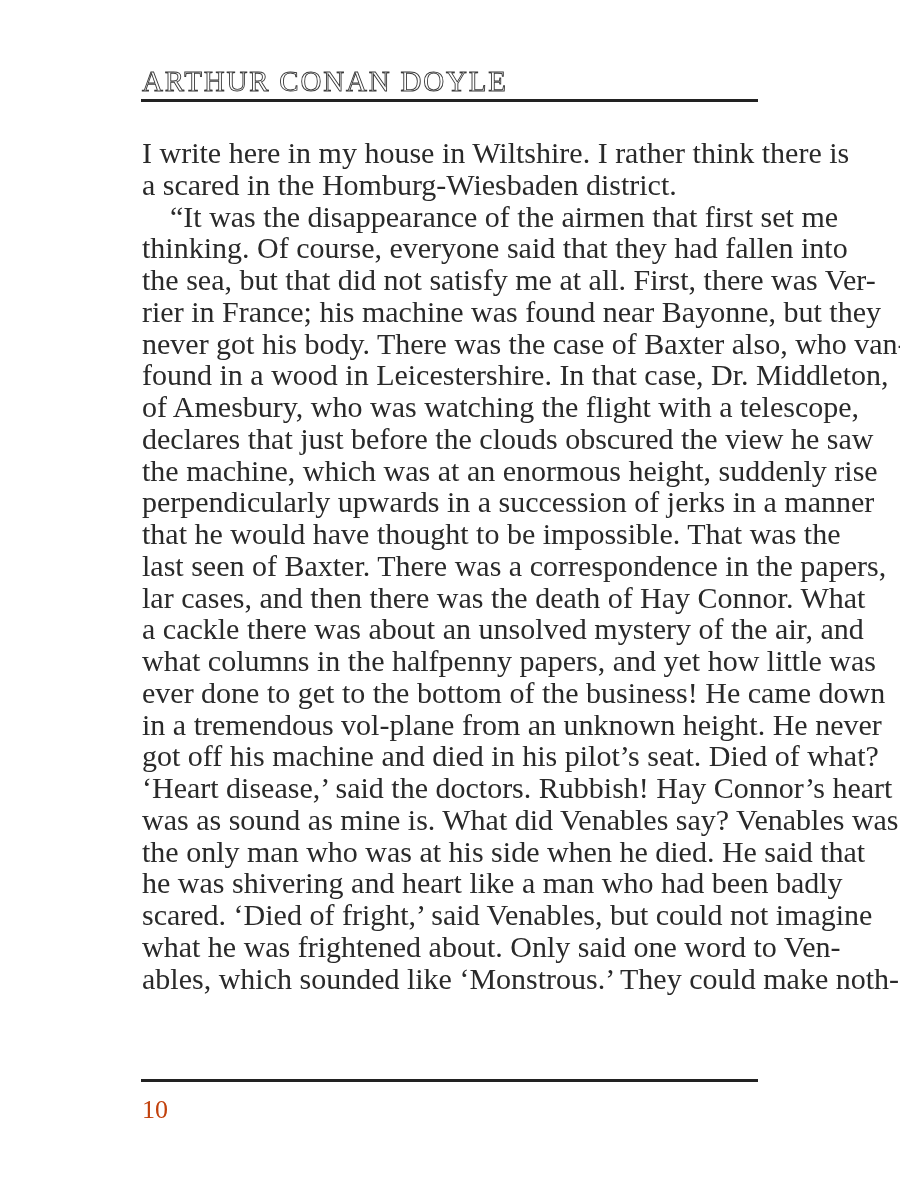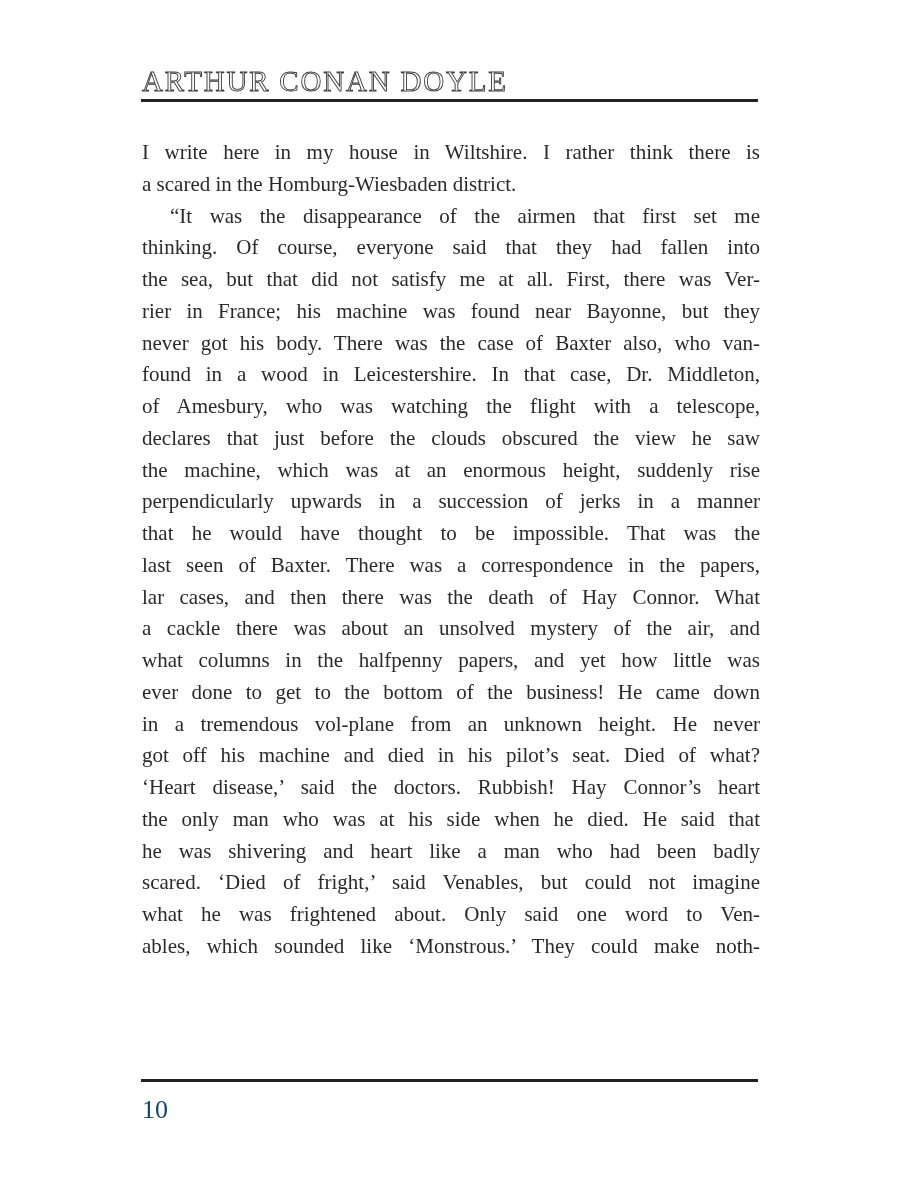--- a/index.html
+++ b/index.html
@@ -33,33 +33,33 @@
   .rule.bottom { top: 1079px; }
   .body-text {
     position: absolute;
     left: 142px; top: 137px;
     width: 618px;
   }
   .line {
     display: block;
     height: 31.75px;
     line-height: 31.75px;
-    font-size: 21px;
+    font-size: 30px;
     white-space: nowrap;
     text-align: justify;
     text-align-last: justify;
   }
   .line.last { text-align-last: left; }
   .line.indent { padding-left: 28px; }
   .page-number {
     position: absolute;
     left: 142px; top: 1093px;
     font-size: 26px;
     line-height: 34px;
-    color: #0c4a6e;
+    color: #c2410c;
   }
 </style>
 </head>
 <body>
 
 <div class="header-title">ARTHUR CONAN DOYLE</div>
 <div class="rule top"></div>
 
 <div class="body-text" id="body-text">
     <span class="line">I write here in my house in Wiltshire. I rather think there is</span>
@@ -76,20 +76,21 @@
     <span class="line">perpendicularly upwards in a succession of jerks in a manner</span>
     <span class="line">that he would have thought to be impossible. That was the</span>
     <span class="line">last seen of Baxter. There was a correspondence in the papers,</span>
     <span class="line">lar cases, and then there was the death of Hay Connor. What</span>
     <span class="line">a cackle there was about an unsolved mystery of the air, and</span>
     <span class="line">what columns in the halfpenny papers, and yet how little was</span>
     <span class="line">ever done to get to the bottom of the business! He came down</span>
     <span class="line">in a tremendous vol-plane from an unknown height. He never</span>
     <span class="line">got off his machine and died in his pilot’s seat. Died of what?</span>
     <span class="line">‘Heart disease,’ said the doctors. Rubbish! Hay Connor’s heart</span>
+    <span class="line">was as sound as mine is. What did Venables say? Venables was</span>
     <span class="line">the only man who was at his side when he died. He said that</span>
     <span class="line">he was shivering and heart like a man who had been badly</span>
     <span class="line">scared. ‘Died of fright,’ said Venables, but could not imagine</span>
     <span class="line">what he was frightened about. Only said one word to Ven-</span>
     <span class="line">ables, which sounded like ‘Monstrous.’ They could make noth-</span>
   </div>
 
 <div class="rule bottom"></div>
 <div class="page-number">10</div>
 

